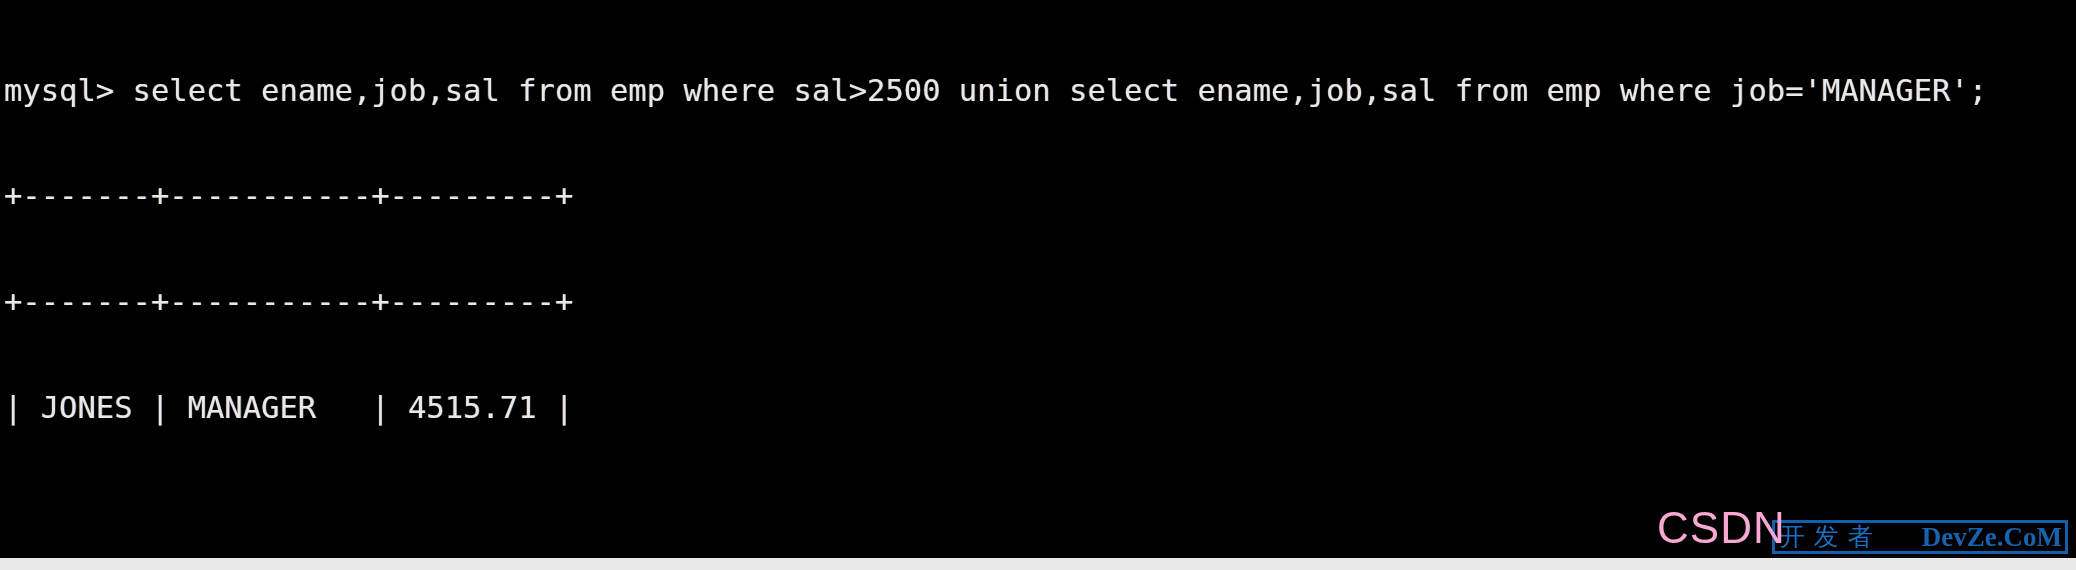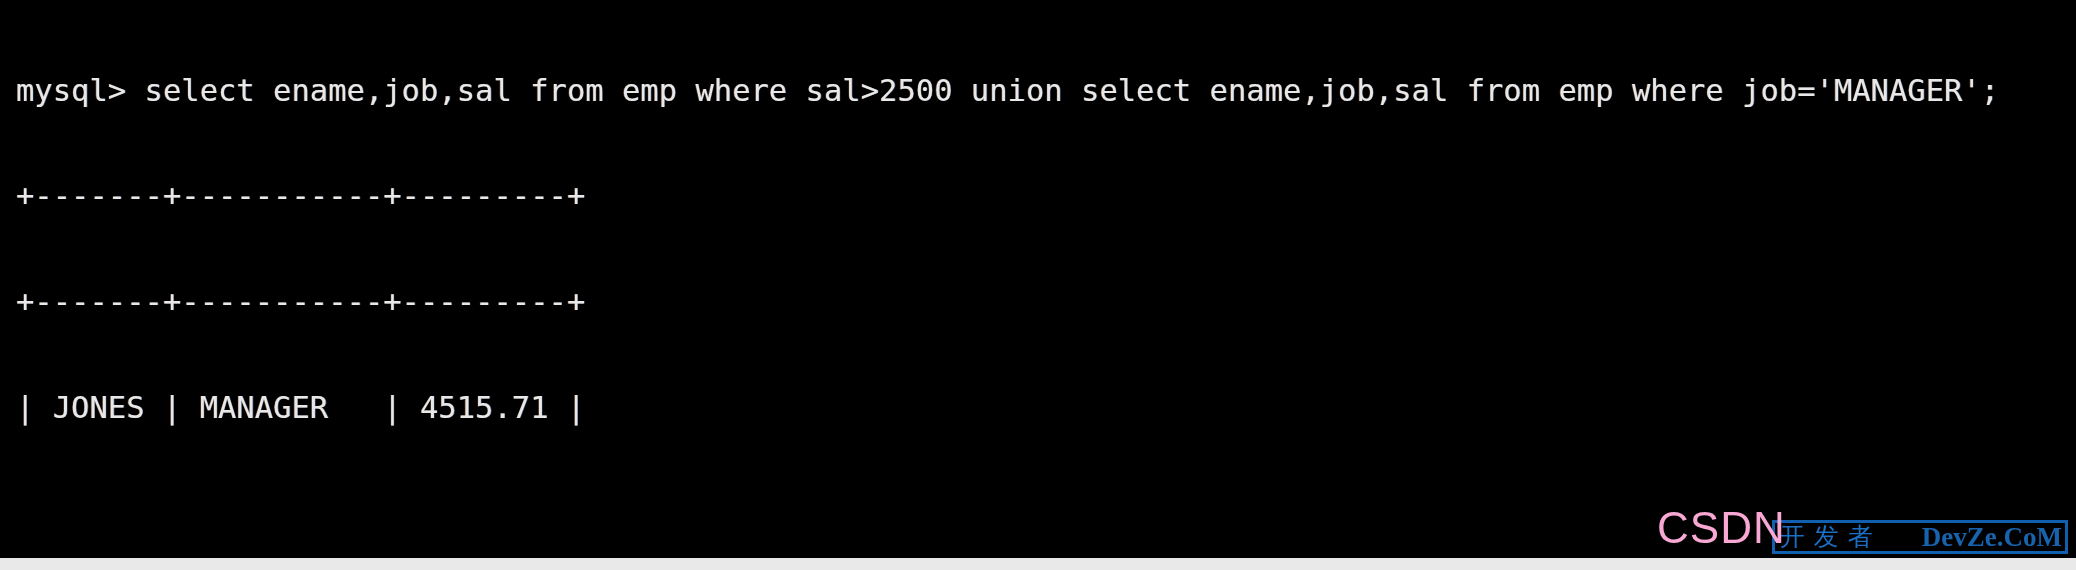--- a/index.html
+++ b/index.html
@@ -14,21 +14,21 @@
     overflow: hidden;
     font-family: "DejaVu Sans Mono", "Liberation Mono", monospace;
   }
 
   #terminal {
     position: relative;
     width: 2076px;
     height: 558px;
     background: #000000;
     box-sizing: border-box;
-    padding: 2px 0 0 16px;
+    padding: 2px 0 0 4px;
     overflow: hidden;
   }
 
   #console-output {
     margin: 0;
     padding: 0;
     color: #e8e8e8;
     font-family: "DejaVu Sans Mono", "Liberation Mono", monospace;
     font-size: 30.5px;
     line-height: 35.3px;

